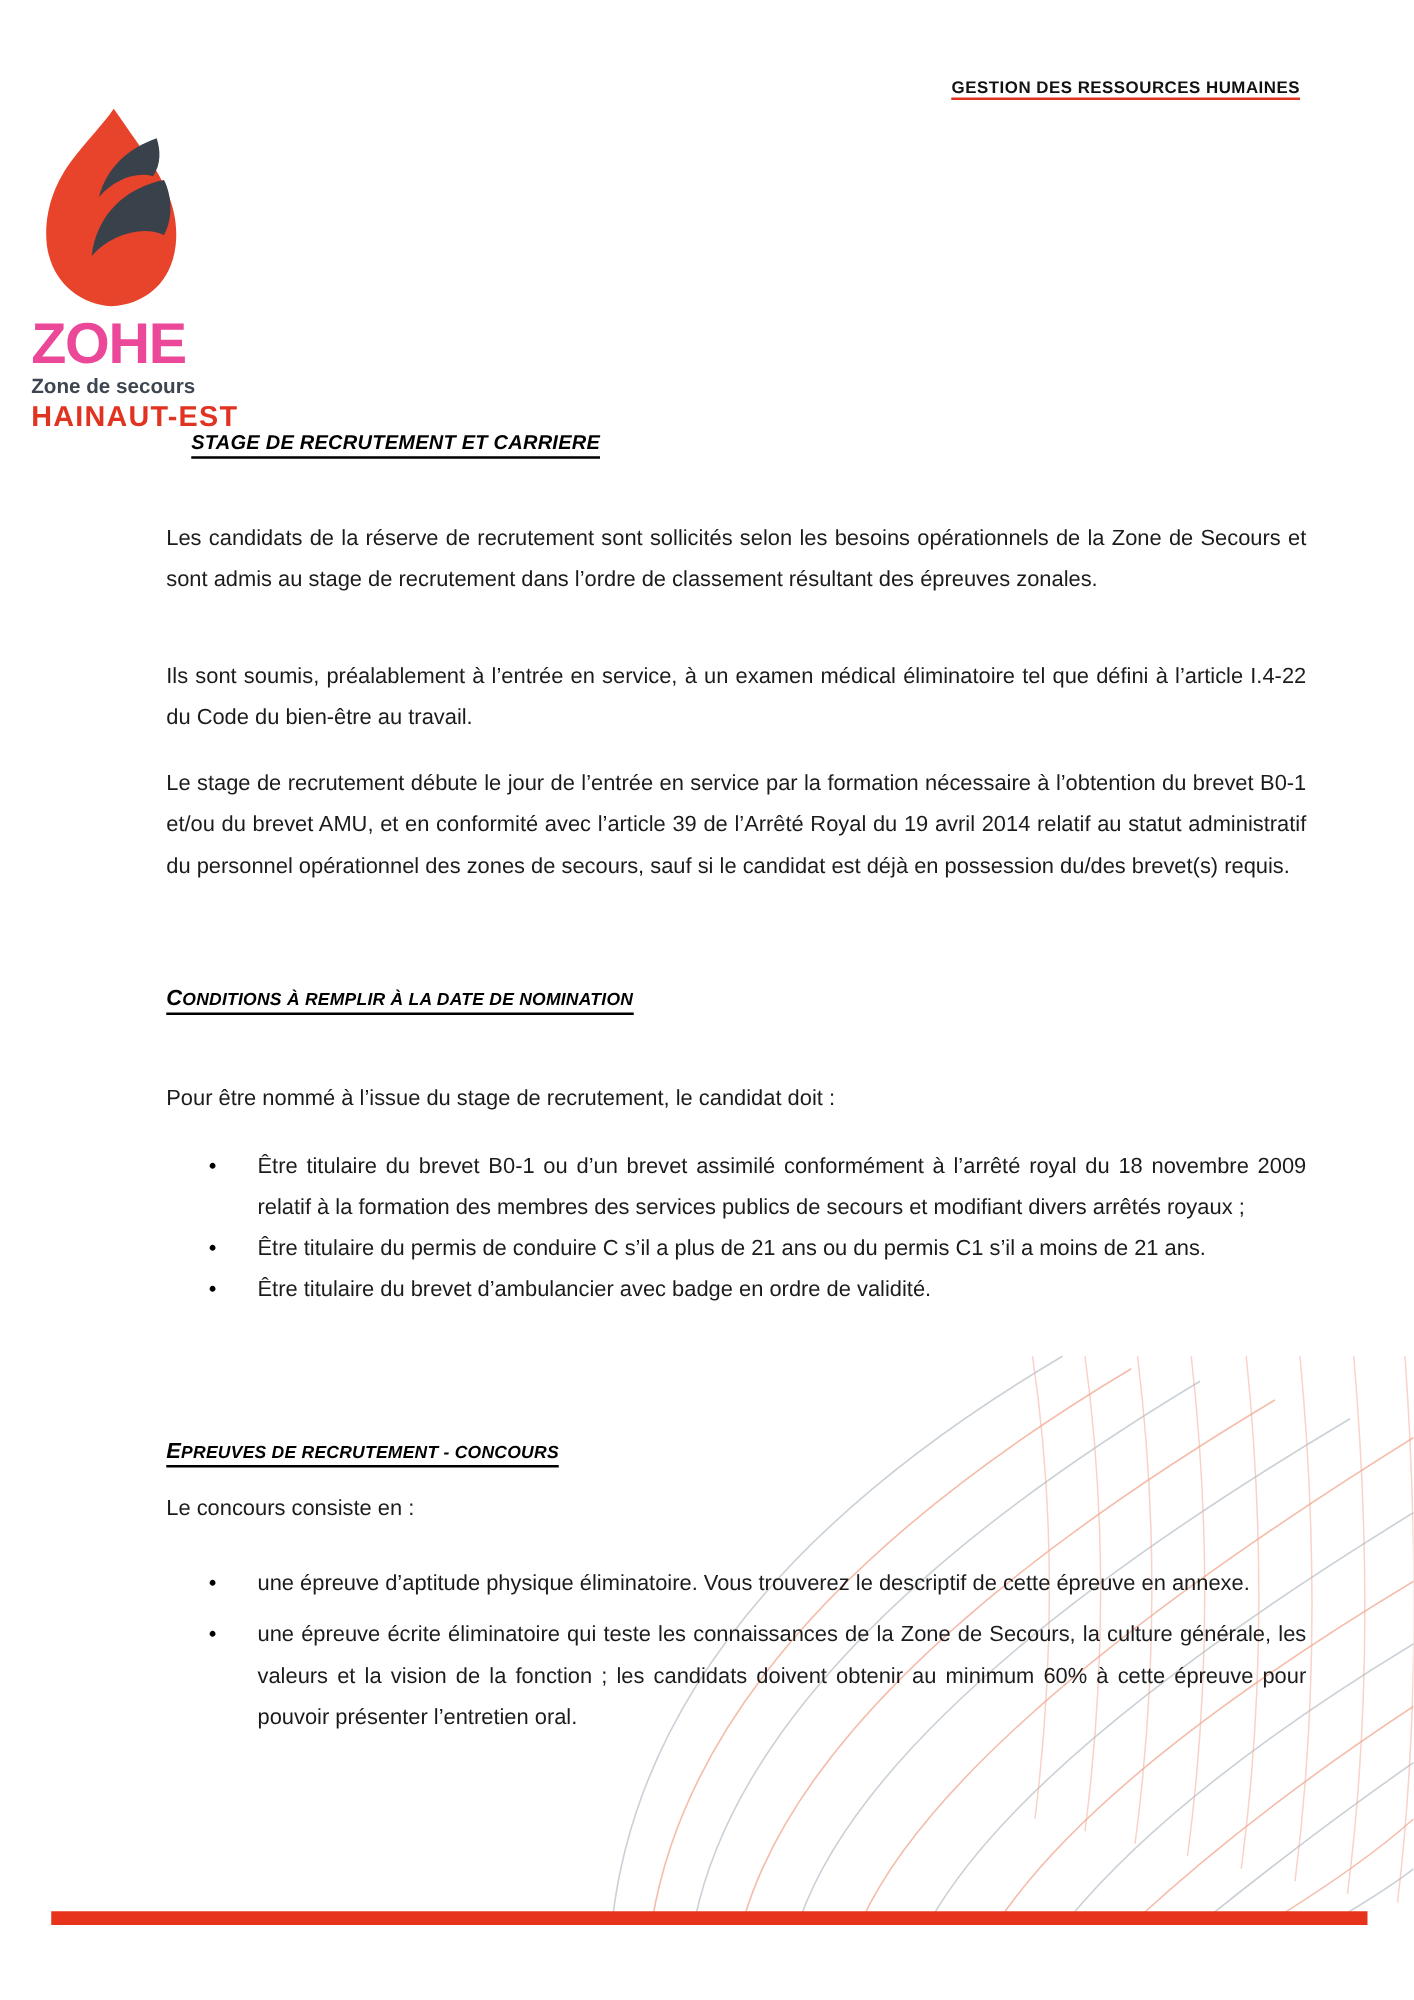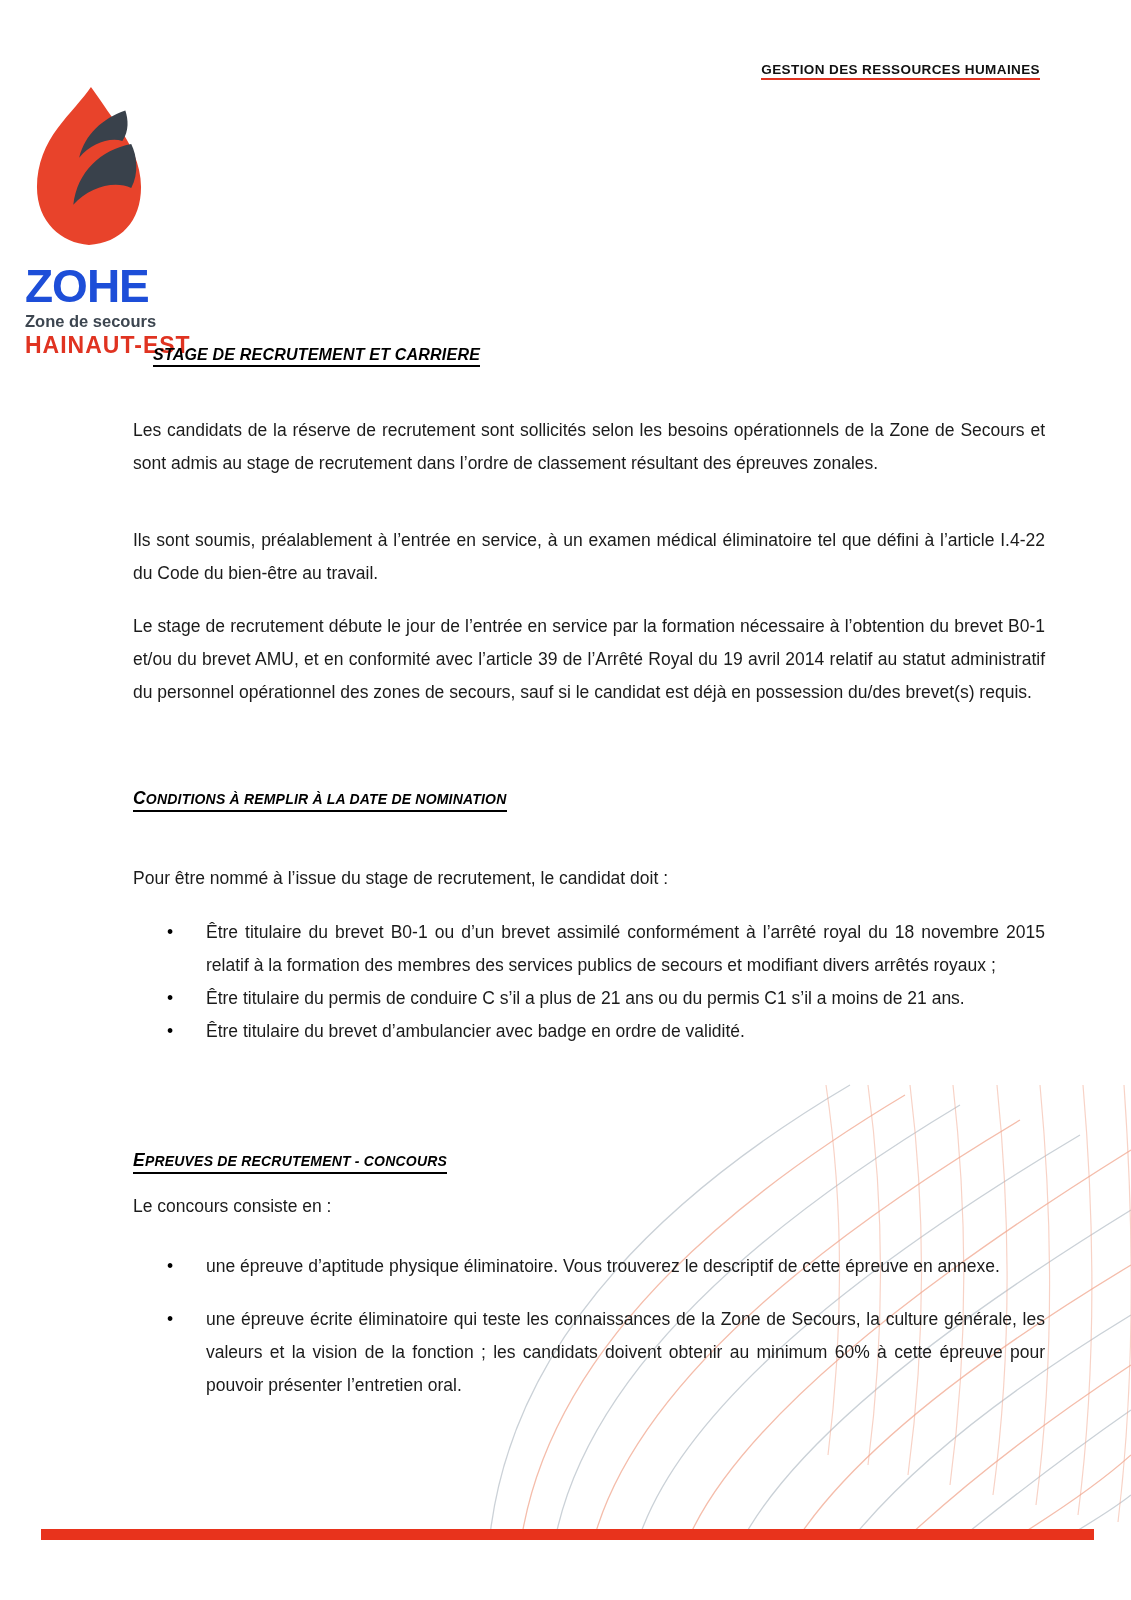--- a/index.html
+++ b/index.html
@@ -9,21 +9,21 @@
   }
   
   .doc-header{
     position:absolute;top:62px;right:91px;
     font-size:13.5px;font-weight:bold;letter-spacing:.4px;color:#111;
     border-bottom:2.5px solid #e03321;padding-bottom:1px;white-space:nowrap;
   }
   
   .logo{position:absolute;left:25px;top:85px;width:130px;}
   .logo svg{display:block;margin-left:5px;}
-  .logo-name{font-size:46px;line-height:1;font-weight:bold;color:#1d4ed8;letter-spacing:-1px;margin-top:16px;}
+  .logo-name{font-size:46px;line-height:1;font-weight:bold;color:#ec4899;letter-spacing:-1px;margin-top:4px;}
   .logo-sub{font-size:16.5px;font-weight:bold;color:#3d4650;margin-top:3px;white-space:nowrap;text-align:center;}
   .logo-region{font-size:23px;font-weight:bold;color:#e03321;letter-spacing:1px;margin-top:1px;white-space:nowrap;}
   
   .blk{position:absolute;left:133px;width:912px;}
   .heading{
     font-weight:bold;font-style:italic;color:#000;
     display:inline-block;border-bottom:2.5px solid #000;padding-bottom:1px;
     font-size:14px;letter-spacing:.2px;
   }
   .heading::first-letter{font-size:17.5px;}
@@ -93,29 +93,29 @@
   </div>
   <div class="blk para" style="top:414px">Les candidats de la réserve de recrutement sont sollicités selon les besoins opérationnels de la Zone de Secours et sont admis au stage de recrutement dans l’ordre de classement résultant des épreuves zonales.</div>
   <div class="blk para" style="top:524px">Ils sont soumis, préalablement à l’entrée en service, à un examen médical éliminatoire tel que défini à l’article I.4-22 du Code du bien-être au travail.</div>
   <div class="blk para" style="top:610px">Le stage de recrutement débute le jour de l’entrée en service par la formation nécessaire à l’obtention du brevet B0-1 et/ou du brevet AMU, et en conformité avec l’article 39 de l’Arrêté Royal du 19 avril 2014 relatif au statut administratif du personnel opérationnel des zones de secours, sauf si le candidat est déjà en possession du/des brevet(s) requis.</div>
 
   <div class="blk para" style="top:862px">Pour être nommé à l’issue du stage de recrutement, le candidat doit :</div>
   <div class="blk" style="top:788px">
     <span class="heading">CONDITIONS À REMPLIR À LA DATE DE NOMINATION</span>
   </div>
   <ul class="bullets blk" style="top:916px">
-    <li>Être titulaire du brevet B0-1 ou d’un brevet assimilé conformément à l’arrêté royal du 18 novembre 2015 relatif à la formation des membres des services publics de secours et modifiant divers arrêtés royaux ;</li>
+    <li>Être titulaire du brevet B0-1 ou d’un brevet assimilé conformément à l’arrêté royal du 18 novembre 2009 relatif à la formation des membres des services publics de secours et modifiant divers arrêtés royaux ;</li>
     <li>Être titulaire du permis de conduire C s’il a plus de 21 ans ou du permis C1 s’il a moins de 21 ans.</li>
     <li>Être titulaire du brevet d’ambulancier avec badge en ordre de validité.</li>
   </ul>
 
   <div class="blk" style="top:1150px">
     <span class="heading">EPREUVES DE RECRUTEMENT - CONCOURS</span>
   </div>
   <div class="blk para" style="top:1190px">Le concours consiste en :</div>
   <ul class="bullets blk" style="top:1250px">
     <li>une épreuve d’aptitude physique éliminatoire. Vous trouverez le descriptif de cette épreuve en annexe.</li>
-    <li style="margin-top:20px">une épreuve écrite éliminatoire qui teste les connaissances de la Zone de Secours, la culture générale, les valeurs et la vision de la fonction ; les candidats doivent obtenir au minimum 60% à cette épreuve pour pouvoir présenter l’entretien oral.</li>
+    <li style="margin-top:8px">une épreuve écrite éliminatoire qui teste les connaissances de la Zone de Secours, la culture générale, les valeurs et la vision de la fonction ; les candidats doivent obtenir au minimum 60% à cette épreuve pour pouvoir présenter l’entretien oral.</li>
   </ul>
 
   <div class="footer-bar"></div>
 
 </div>
 
 </body></html>

